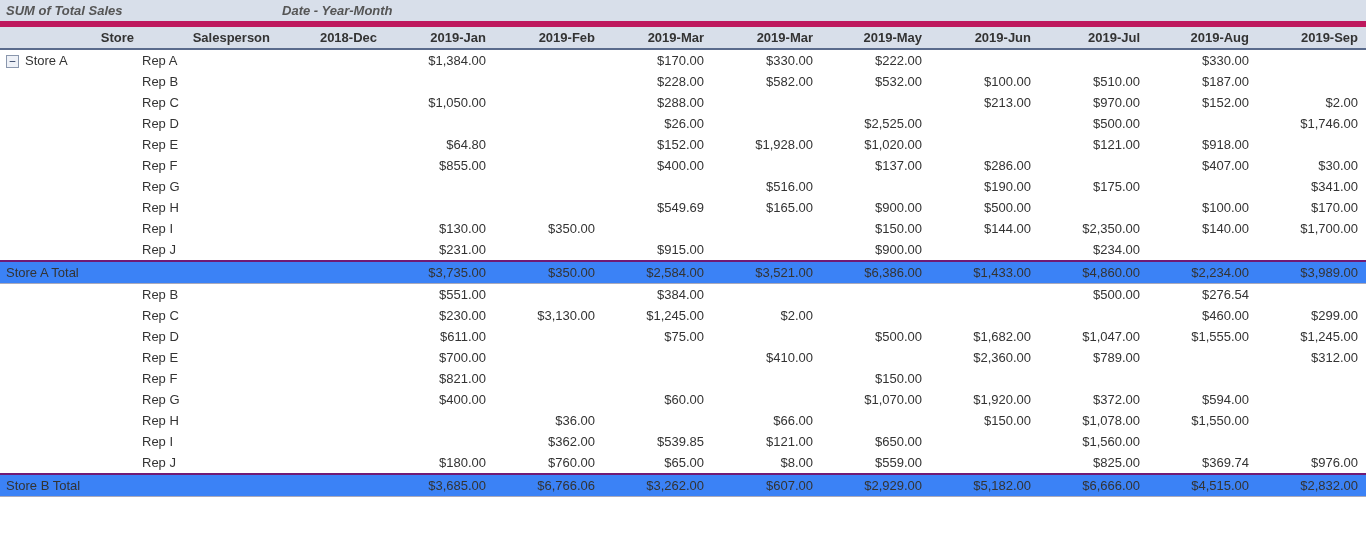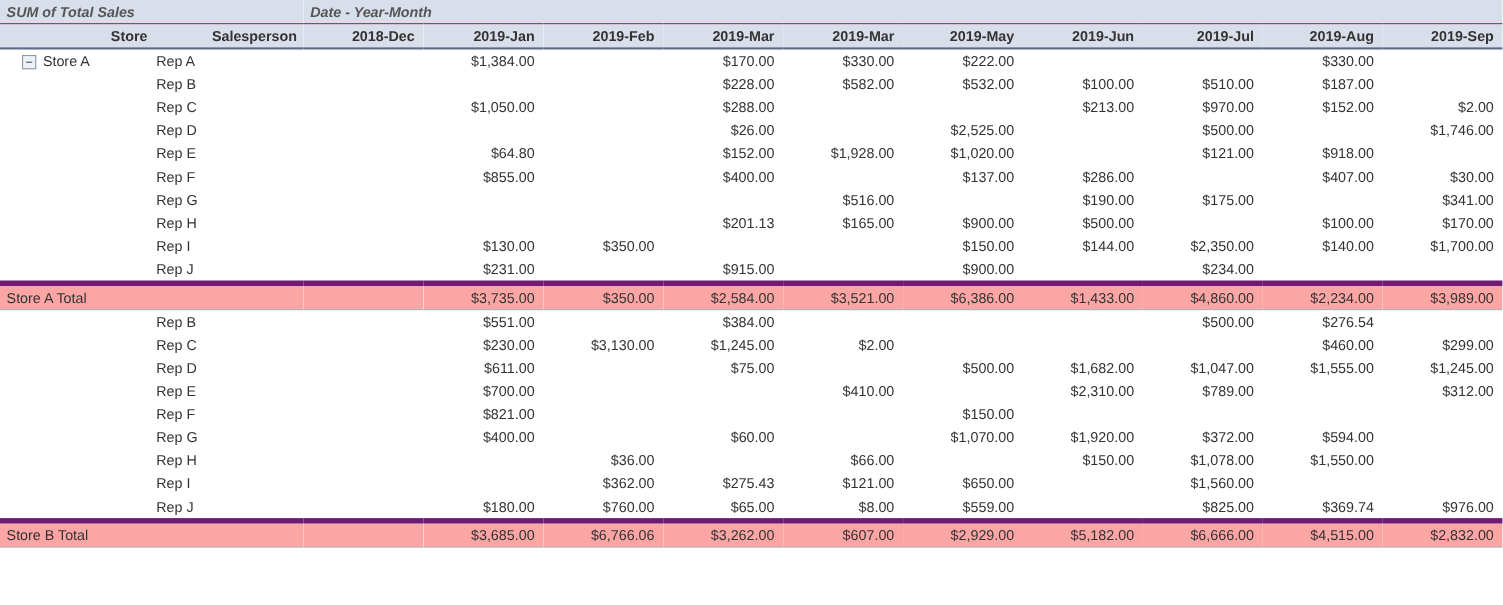--- a/index.html
+++ b/index.html
@@ -20,58 +20,58 @@
     height: 21px;
     white-space: nowrap;
     overflow: hidden;
     text-overflow: ellipsis;
   }
   .hdr {
     background: #d8dfea;
     font-style: italic;
     color: #555;
     text-align: left;
-    border-bottom: 1px solid #be185d;
+    border-bottom: 6px solid #be185d;
   }
   .hdr2 {
     background: #d8dfea;
     color: #333;
     text-align: right;
     border-bottom: 2px solid #5a6b8c;
   }
   .hdr2.num {
     text-align: right;
   }
   .col-store { width: 140px; }
   .col-rep   { width: 136px; }
   .col-month { width: 109px; }
   .num { text-align: right; padding-right: 8px;}
   .total-row td {
-    background: #fca5a5;
-    border-top: 5px solid #701a75;
+    background: #3b82f6;
+    border-top: 2px solid #701a75;
     border-bottom: 1px solid #aab;
   }
   .expand {
     display: inline-flex;
     width: 13px;
     height: 13px;
     border: 1px solid #8a97ad;
     background: #eef1f7;
     justify-content: center;
     align-items: center;
     margin-right: 6px;
     cursor: pointer;
     font-family: monospace;
     font-size: 11px;
     line-height: 11px;
     color: #3a4a6a;
     vertical-align: middle;
   }
   .expand::before { content: "−"; }
-  .store-cell { padding-left: 20px; white-space: nowrap;}
+  .store-cell { padding-left: 6px; white-space: nowrap;}
   .rep-cell { padding-left: 2px; }
 </style>
 </head>
 <body>
 
 <table>
   <colgroup>
     <col class="col-store">
     <col class="col-rep">
     <col class="col-month">
@@ -203,21 +203,21 @@
         <td class="num">$175.00</td>
         <td class="num"></td>
         <td class="num">$341.00</td>
       </tr>
       <tr>
         <td class="store-cell"></td>
         <td class="rep-cell">Rep H</td>
         <td class="num"></td>
         <td class="num"></td>
         <td class="num"></td>
-        <td class="num">$201.13</td>
+        <td class="num">$549.69</td>
         <td class="num">$165.00</td>
         <td class="num">$900.00</td>
         <td class="num">$500.00</td>
         <td class="num"></td>
         <td class="num">$100.00</td>
         <td class="num">$170.00</td>
       </tr>
       <tr>
         <td class="store-cell"></td>
         <td class="rep-cell">Rep I</td>
@@ -303,21 +303,21 @@
       </tr>
       <tr>
         <td class="store-cell"></td>
         <td class="rep-cell">Rep E</td>
         <td class="num"></td>
         <td class="num">$700.00</td>
         <td class="num"></td>
         <td class="num"></td>
         <td class="num">$410.00</td>
         <td class="num"></td>
-        <td class="num">$2,310.00</td>
+        <td class="num">$2,360.00</td>
         <td class="num">$789.00</td>
         <td class="num"></td>
         <td class="num">$312.00</td>
       </tr>
       <tr>
         <td class="store-cell"></td>
         <td class="rep-cell">Rep F</td>
         <td class="num"></td>
         <td class="num">$821.00</td>
         <td class="num"></td>
@@ -356,21 +356,21 @@
         <td class="num">$1,078.00</td>
         <td class="num">$1,550.00</td>
         <td class="num"></td>
       </tr>
       <tr>
         <td class="store-cell"></td>
         <td class="rep-cell">Rep I</td>
         <td class="num"></td>
         <td class="num"></td>
         <td class="num">$362.00</td>
-        <td class="num">$275.43</td>
+        <td class="num">$539.85</td>
         <td class="num">$121.00</td>
         <td class="num">$650.00</td>
         <td class="num"></td>
         <td class="num">$1,560.00</td>
         <td class="num"></td>
         <td class="num"></td>
       </tr>
       <tr>
         <td class="store-cell"></td>
         <td class="rep-cell">Rep J</td>

